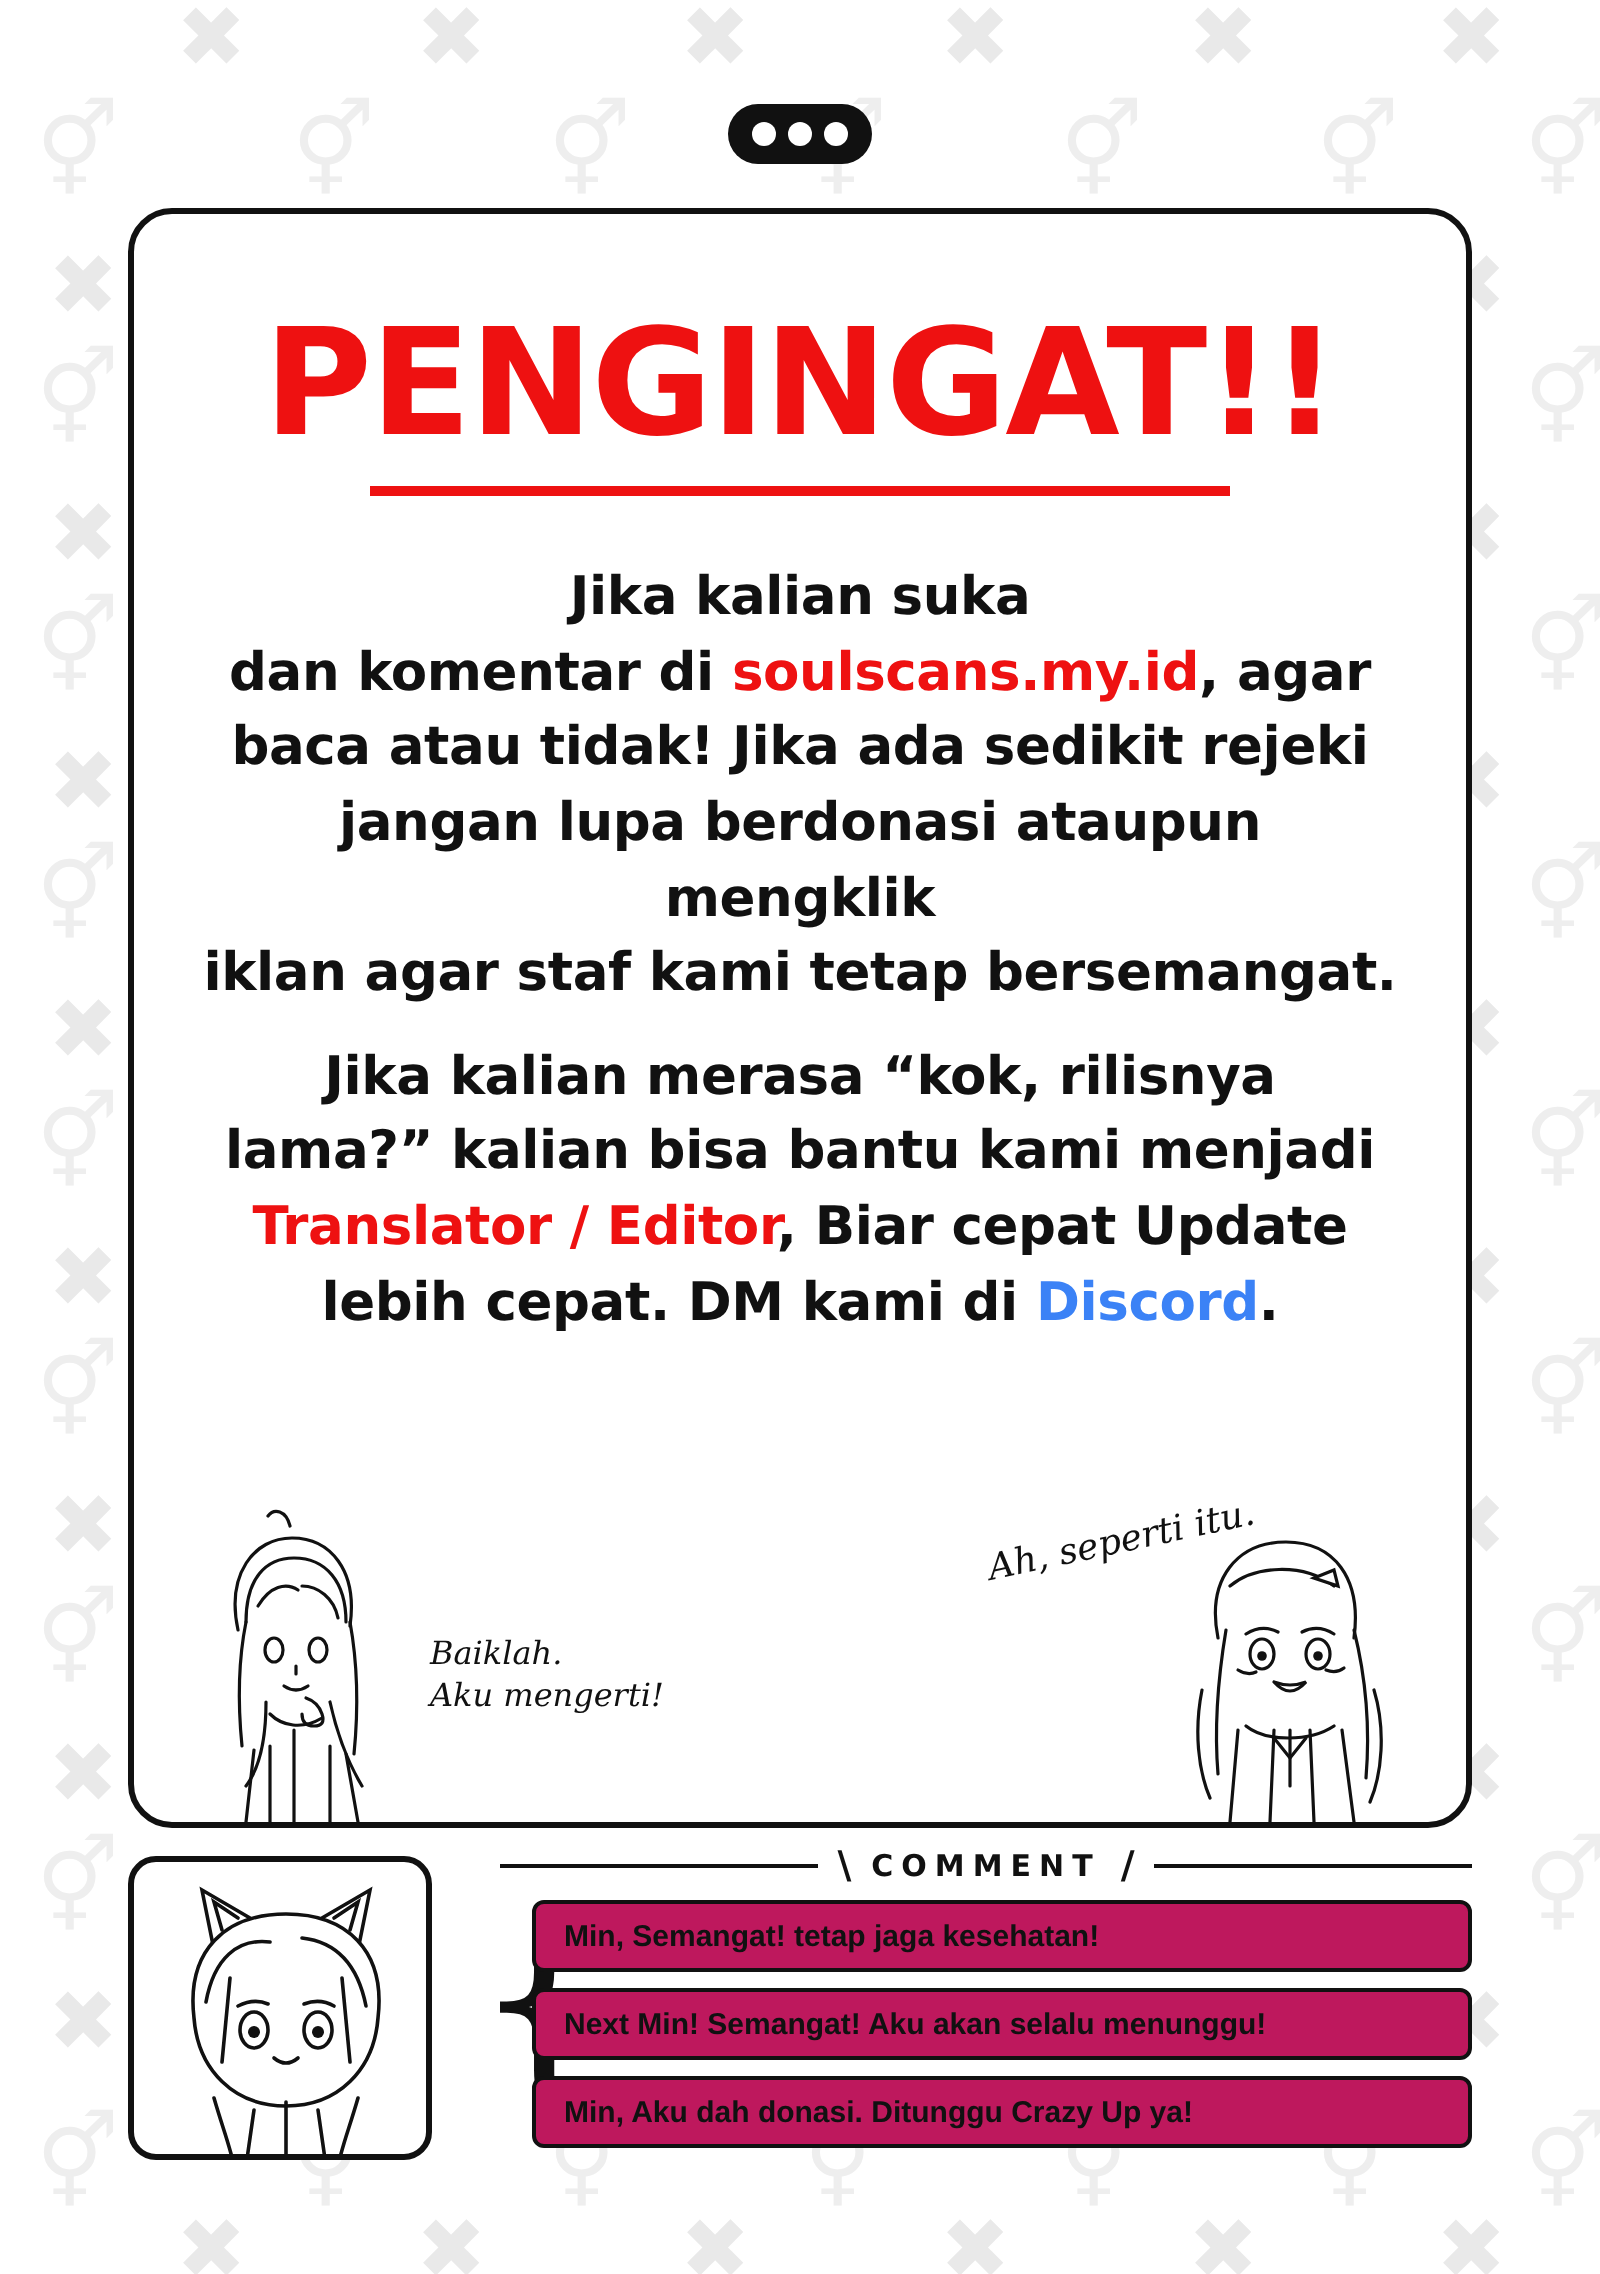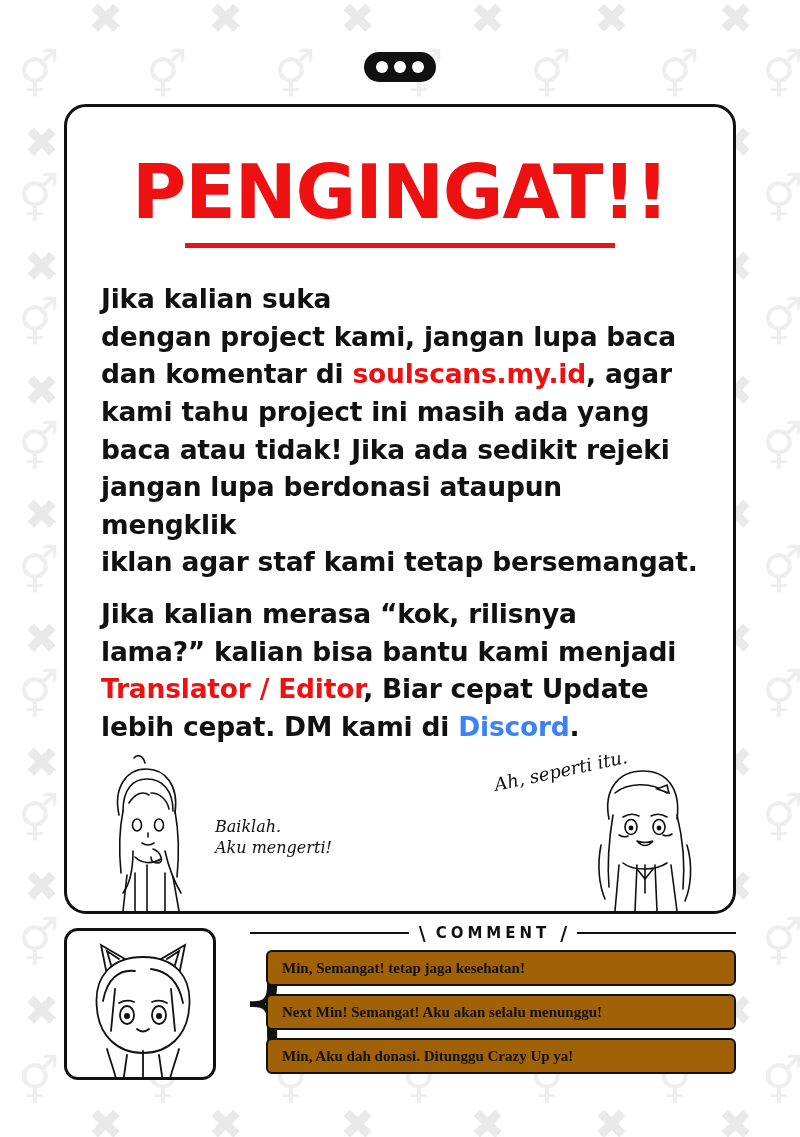--- a/index.html
+++ b/index.html
@@ -85,21 +85,21 @@
   }
   .title-rule {
     width: 430px;
     height: 5px;
     background: #ee1111;
     margin: 14px auto 0 auto;
   }
 
   .body-text {
     margin: 32px 34px 0 34px;
-    text-align: left;
+    text-align: center;
     font-family: "DejaVu Sans", sans-serif;
     font-weight: bold;
     font-size: 26.5px;
     line-height: 1.42;
     color: #111;
     letter-spacing: -0.2px;
   }
   .body-text .para2 { margin-top: 14px; }
   .hl-red { color: #ee1111; }
   .hl-blue { color: #3b82f6; }
@@ -196,25 +196,25 @@
   }
   .comment-item {
     border: 2px solid #111;
     border-radius: 6px;
     box-sizing: border-box;
     height: 36px;
     display: flex;
     align-items: center;
     padding-left: 14px;
     margin-bottom: 8px;
-    font-family: Liberation Serif, serif;
+    font-family: Liberation Sans, sans-serif;
     font-weight: bold;
     font-size: 15px;
     color: #111;
-    background: #a16207;
+    background: #be185d;
   }
   .brace {
     position: absolute;
     left: 172px;
     top: 28px;
     font-size: 112px;
     line-height: 0.92;
     color: #111;
     font-family: "DejaVu Serif", serif;
   }
@@ -299,25 +299,23 @@
   </div>
 
   <div class="main-card">
 
     <div class="title">PENGINGAT!!</div>
     <div class="title-rule"></div>
 
     <div class="body-text">
       <div>
         <div>Jika kalian suka</div>
-        <div>dengan project kami, jangan lupa baca</div>
         <div>
           <span>dan komentar di </span><span class="hl-red">soulscans.my.id</span><span>, agar</span>
         </div>
-        <div>kami tahu project ini masih ada yang</div>
         <div>baca atau tidak! Jika ada sedikit rejeki</div>
         <div>jangan lupa berdonasi ataupun mengklik</div>
         <div>iklan agar staf kami tetap bersemangat.</div>
       </div>
       <div class="para2">
         <div>Jika kalian merasa “kok, rilisnya</div>
         <div>lama?” kalian bisa bantu kami menjadi</div>
         <div>
           <span class="hl-red">Translator / Editor</span><span>, Biar cepat Update</span>
         </div>

